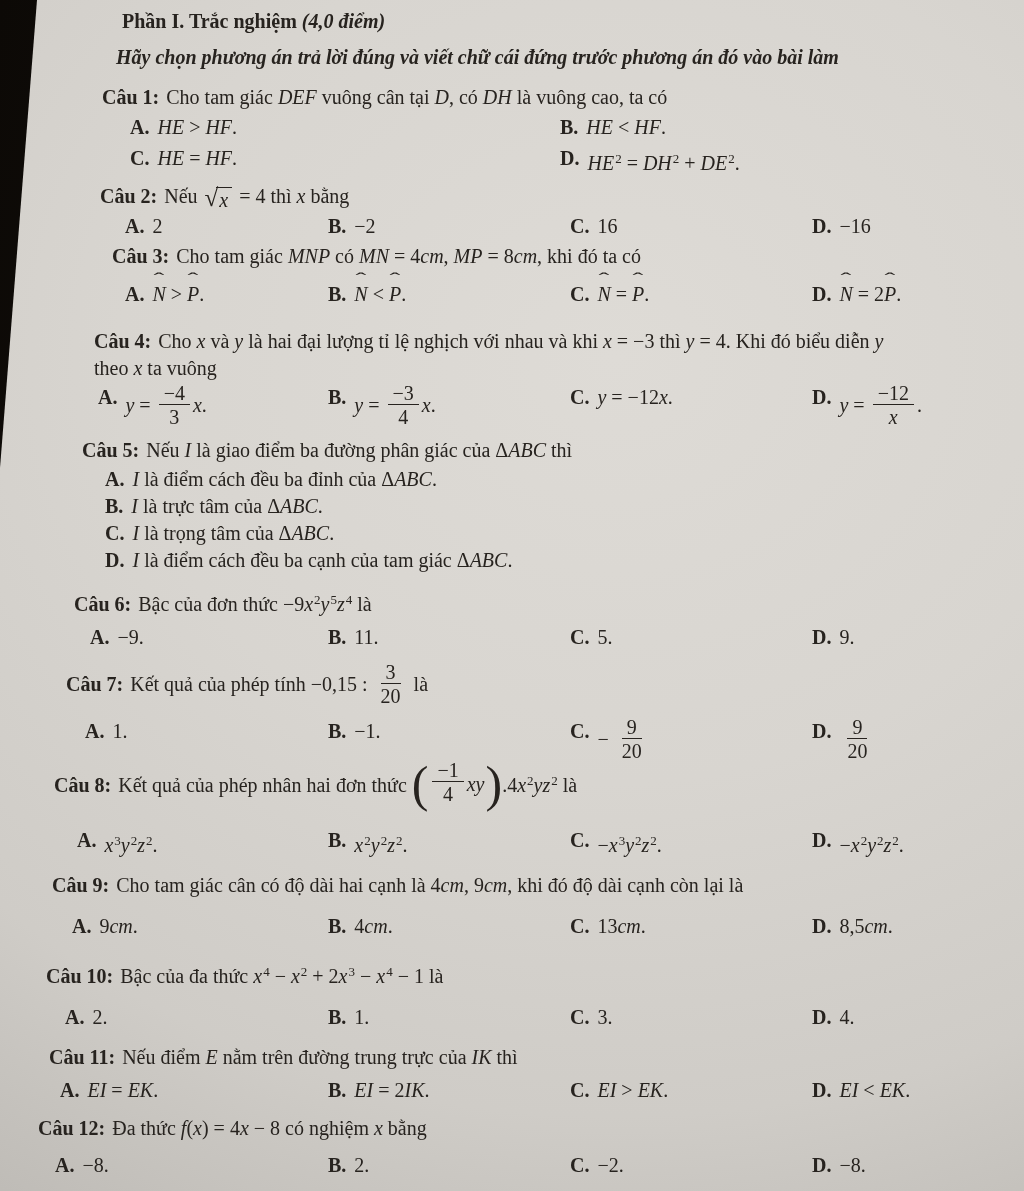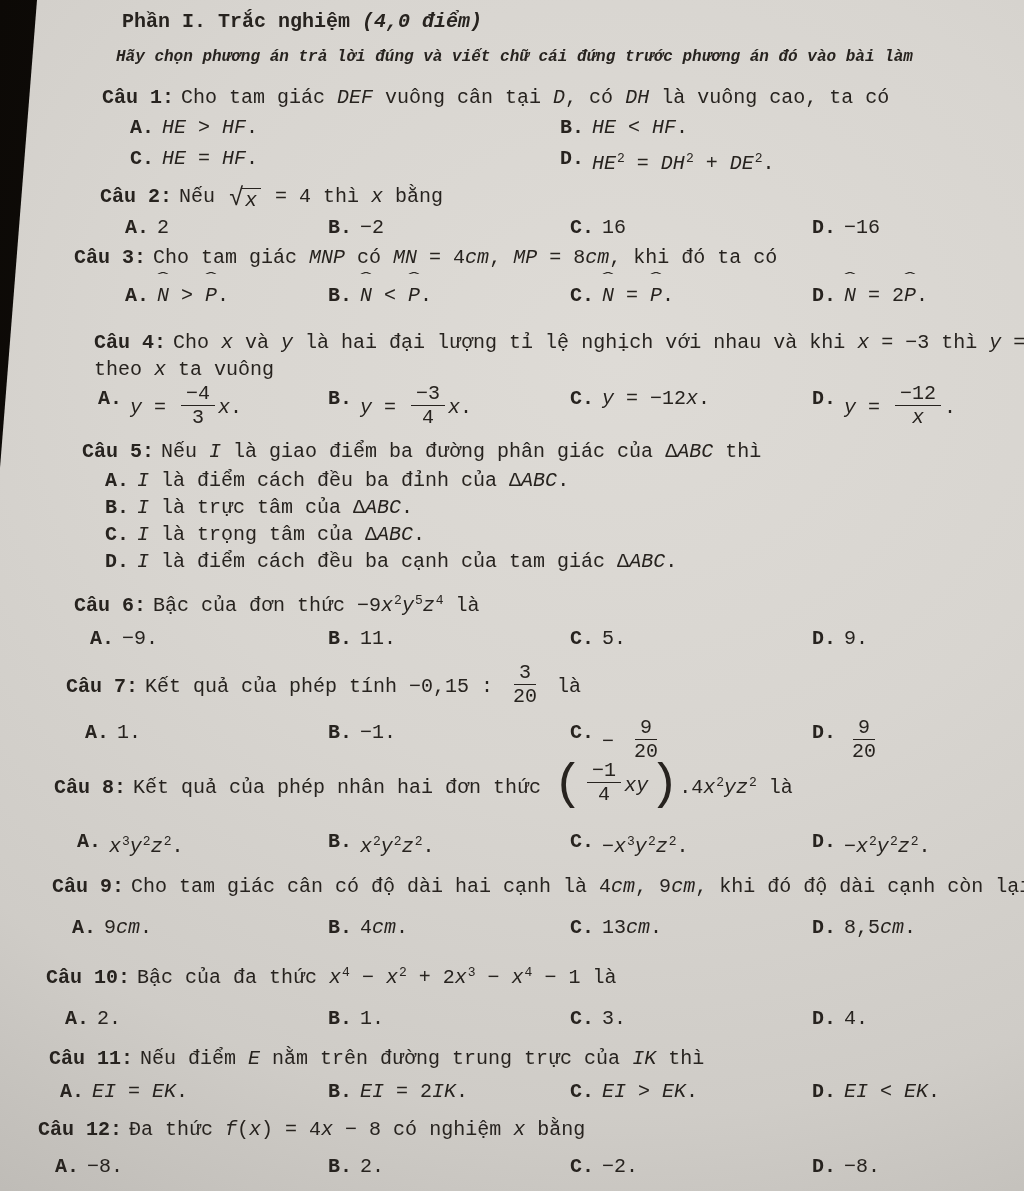--- a/index.html
+++ b/index.html
@@ -8,28 +8,27 @@
     background:linear-gradient(100deg,#0c0906 0%,#1c1610 60%,#241d15 100%);
     font-family:"Liberation Serif","DejaVu Serif",serif;
   }
   .photo{position:relative;width:1024px;height:1191px}
   .paper{
     position:absolute;inset:0;box-sizing:border-box;
     clip-path:polygon(37px 0,1024px 0,1024px 1191px,0 1191px,0 468px);
     background:radial-gradient(115% 85% at 60% 30%,#dedbd6 0%,#d8d5d0 42%,#cfccc7 75%,#bdbab5 100%);
     color:#27231f;font-size:20px;line-height:27px;
     padding:8px 14px 16px 38px;
-    font-family:Liberation Mono, monospace;
   }
   .b{font-weight:bold}
   .bi{font-weight:bold;font-style:italic}
   .it{font-style:italic}
   .sup{font-size:13px;vertical-align:7px;margin-left:1px}
   .hdr{margin-left:84px;white-space:nowrap}
-  .instr{margin-left:78px;margin-top:9px;white-space:nowrap;font-size:16px}
+  .instr{margin-left:78px;margin-top:9px;white-space:nowrap;font-size:20px}
   .q .prompt{white-space:nowrap}
   .qnum{font-weight:bold;margin-right:7px}
   .opts{display:grid;grid-template-columns:290px 242px 242px 1fr;align-items:flex-start}
   .opts.two{grid-template-columns:522px 1fr;row-gap:4px}
   .opts.list{display:block}
   .opts.hats{padding-top:9px}
   .opt{display:flex;align-items:flex-start;white-space:nowrap}
   .opt .key{font-weight:bold;margin-right:8px}
   .opt-a{padding-left:var(--al,20px)}
   .opts.list .opt{padding-left:var(--al,20px);line-height:27px}
@@ -106,21 +105,21 @@
             <span><span>16</span></span>
           </div>
       <div class="opt">
             <span class="key">D.</span>
             <span><span>−16</span></span>
           </div>
     </div>
   </div>
 
   <div class="q" style="margin-top:3px">
-    <div class="prompt" style="margin-left:36px"><span class="qnum">Câu 3:</span><span><span>Cho tam giác </span><span class="it">MNP</span><span> có </span><span class="it">MN</span><span> = 4</span><span class="it">cm</span><span>, </span><span class="it">MP</span><span> = 8</span><span class="it">cm</span><span>, khi đó ta có</span></span></div>
+    <div class="prompt" style="margin-left:74px"><span class="qnum">Câu 3:</span><span><span>Cho tam giác </span><span class="it">MNP</span><span> có </span><span class="it">MN</span><span> = 4</span><span class="it">cm</span><span>, </span><span class="it">MP</span><span> = 8</span><span class="it">cm</span><span>, khi đó ta có</span></span></div>
     <div class="opts hats" style="margin-top:2px;--al:87px">
       <div class="opt opt-a">
             <span class="key">A.</span>
             <span><span class="it hat">N</span><span> &gt; </span><span class="it hat">P</span><span>.</span></span>
           </div>
       <div class="opt">
             <span class="key">B.</span>
             <span><span class="it hat">N</span><span> &lt; </span><span class="it hat">P</span><span>.</span></span>
           </div>
       <div class="opt">

